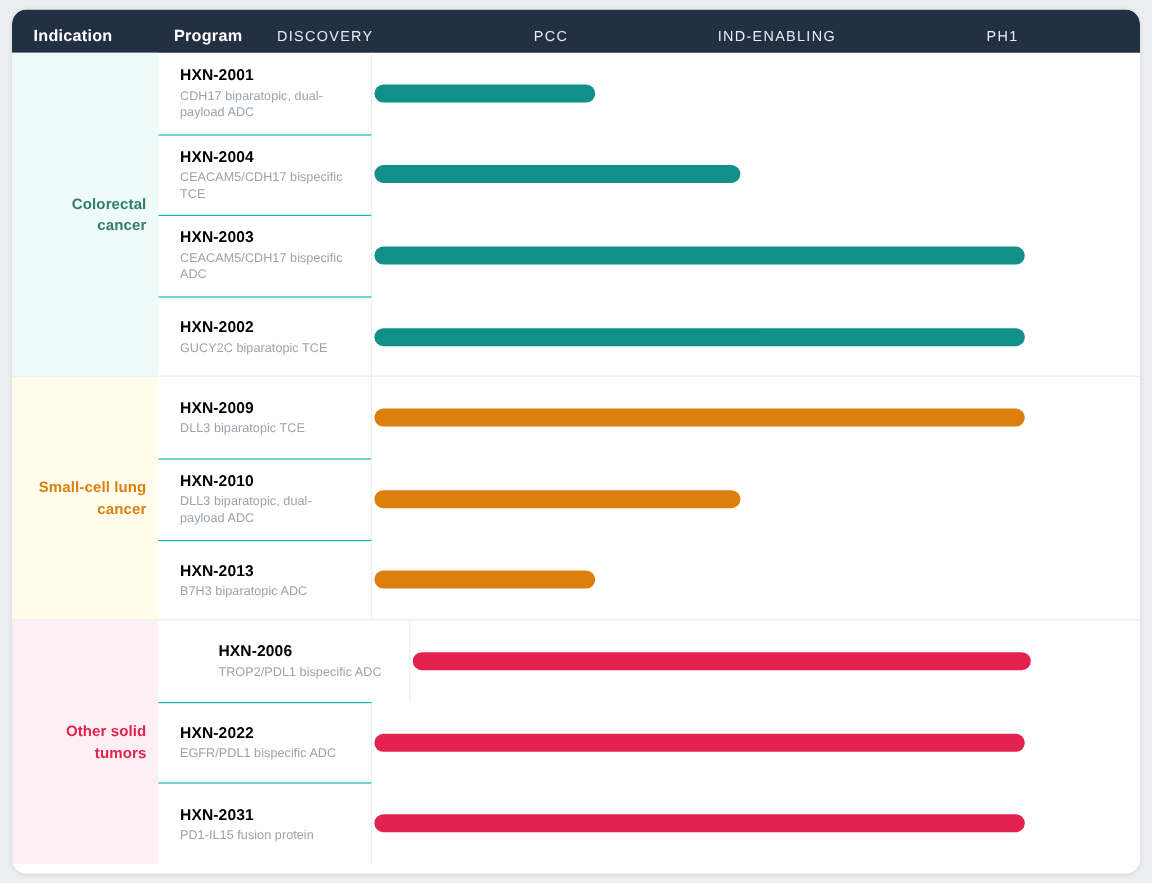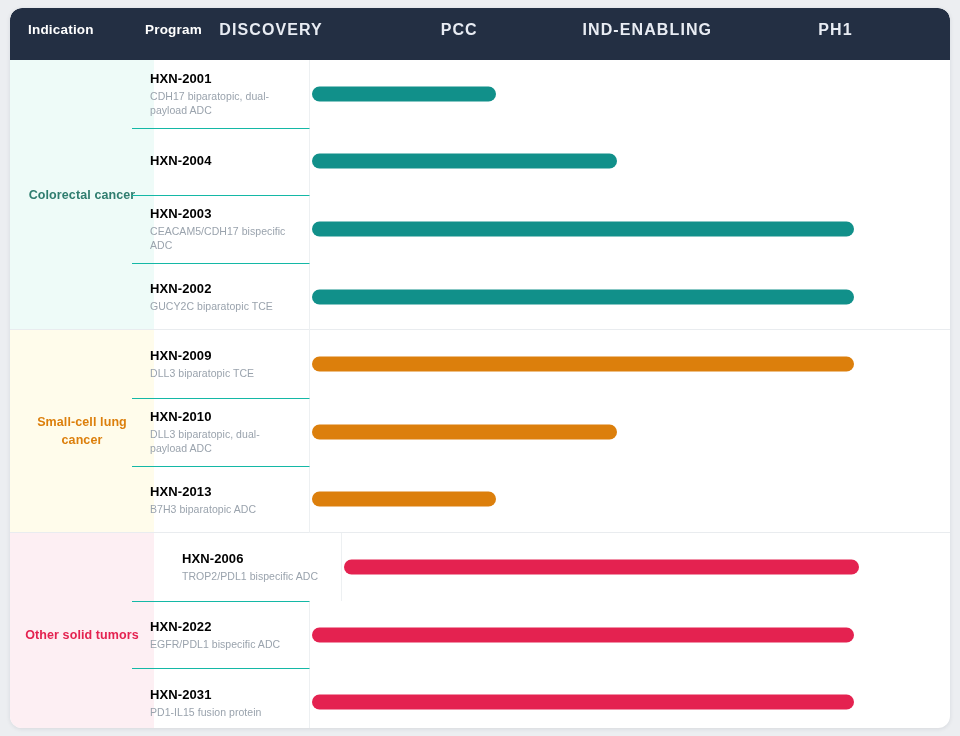--- a/index.html
+++ b/index.html
@@ -22,21 +22,21 @@
     height: 720px;
     background: #ffffff;
     border-radius: 12px;
     box-shadow: 0 1px 4px rgba(20,30,50,0.10);
     overflow: hidden;
   }
 
   
   .phase-header {
     position: relative;
-    height: 52px;
+    height: 36px;
     background: #232f43;
     border-radius: 12px 12px 0 0;
     color: #ffffff;
   }
   .phase-header .hcell {
     position: absolute;
     top: 0;
     height: 44px;
     line-height: 44px;
     white-space: nowrap;
@@ -47,22 +47,22 @@
     font-weight: bold;
     letter-spacing: 0.2px;
   }
   .h-program {
     left: 135px;
     font-size: 13.5px;
     font-weight: bold;
     letter-spacing: 0.2px;
   }
   .h-stage {
-    font-size: 16px;
-    font-weight: bold;
+    font-size: 12px;
+    font-weight: normal;
     letter-spacing: 1.1px;
     color: #e8ecf3;
     text-align: right;
     transform: translateX(-50%);
   }
 
   
   .pipeline-body {
     position: relative;
     height: 676px;
@@ -74,25 +74,25 @@
     border-bottom: 1px solid #e9ecef;
     box-sizing: border-box;
   }
   .group:last-child { border-bottom: none; }
 
   .indication-cell {
     position: absolute;
     left: 0;
     top: 0;
     bottom: 0;
-    width: 144px;
+    width: 122px;
     display: flex;
     align-items: center;
     justify-content: center;
-    text-align: center;
+    text-align: right;
     box-sizing: border-box;
     padding: 0 10px;
   }
   .indication-label {
     font-size: 12.5px;
     font-weight: bold;
     line-height: 1.45;
     letter-spacing: 0.1px;
   }
 
@@ -181,20 +181,21 @@
               <div class="prog-code">HXN-2001</div>
               <div class="prog-desc">CDH17 biparatopic, dual-payload ADC</div>
             </div>
             <div class="track">
               <div class="bar" style="background: rgb(17, 144, 138); left: 2px; width: calc(29% - 2px);"></div>
             </div>
           </div>
           <div class="prow" style="height: 67.6px;">
             <div class="prog-cell">
               <div class="prog-code">HXN-2004</div>
+              <div class="prog-desc">CEACAM5/CDH17 bispecific TCE</div>
             </div>
             <div class="track">
               <div class="bar" style="background: rgb(17, 144, 138); left: 2px; width: calc(48% - 2px);"></div>
             </div>
           </div>
           <div class="prow" style="height: 67.6px;">
             <div class="prog-cell">
               <div class="prog-code">HXN-2003</div>
               <div class="prog-desc">CEACAM5/CDH17 bispecific ADC</div>
             </div>

